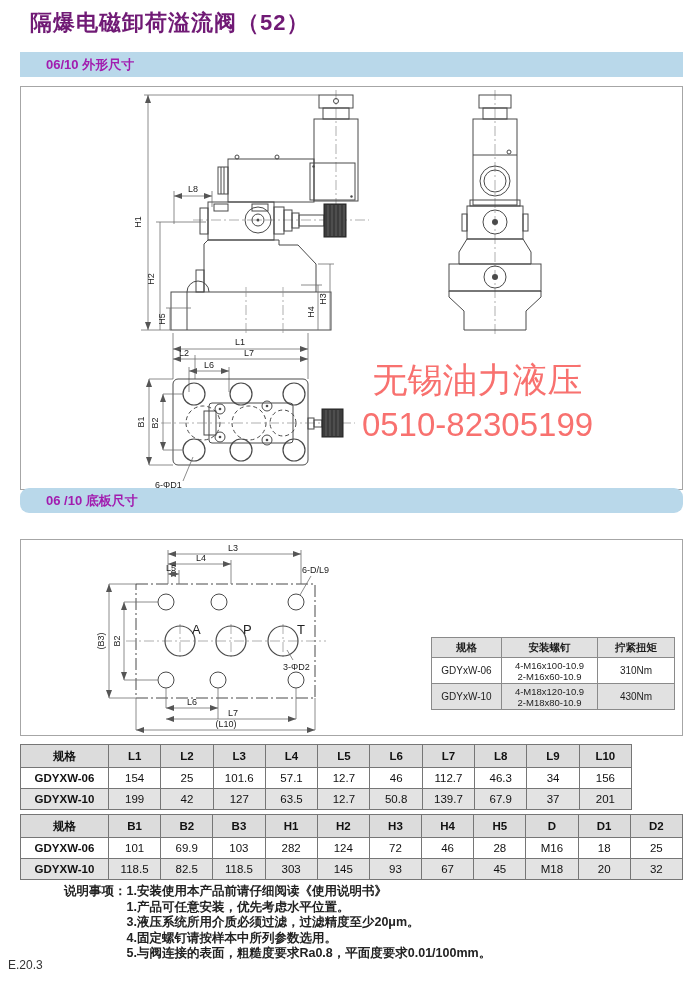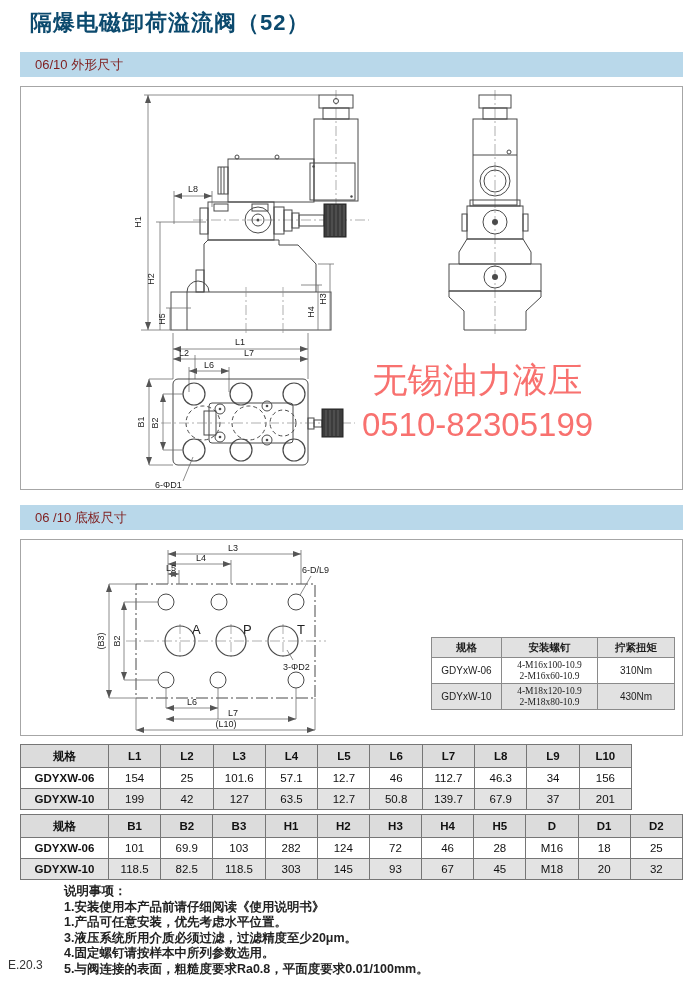--- a/index.html
+++ b/index.html
@@ -1,26 +1,26 @@
 <!DOCTYPE html>
 <html><head>
 <meta charset="utf-8">
 <style>
   * { margin:0; padding:0; box-sizing:border-box; }
   html,body { width:700px; height:982px; }
   body {
     position:relative; background:#ffffff; overflow:hidden;
     font-family:"Liberation Sans", sans-serif; color:#111;
   }
-  .title { position:absolute; left:30px; top:8px; font-size:22px; font-weight:bold; letter-spacing:1px; color:#0c4a6e; }
+  .title { position:absolute; left:30px; top:8px; font-size:22px; font-weight:bold; letter-spacing:1px; color:#701a75; }
   .bar {
     position:absolute; left:20px; width:663px; height:25px; background:#b9d8ea;
-    font-size:13px; font-weight:normal; color:#7f1d1d; line-height:25px; padding-left:15px;
+    font-size:13px; font-weight:bold; color:#a21caf; line-height:25px; padding-left:26px;
   }
-  .bar1 { top:52px; } .bar2 { top:505px; }
+  .bar1 { top:52px; } .bar2 { top:488px;border-radius:9px; }
   .box { position:absolute; left:20px; width:663px; background:#fff; border:1px solid #a6a6a6; }
   .box1 { top:86px; height:404px; }
   .box2 { top:539px; height:197px; }
   .box svg { position:absolute; left:0; top:0; display:block; }
   svg text { font-family:"Liberation Sans", sans-serif; }
   .o { fill:none; stroke:#4a4a4a; stroke-width:1; }
   .o2 { fill:none; stroke:#4a4a4a; stroke-width:1.2; }
   .d { fill:none; stroke:#6f6f6f; stroke-width:0.8; }
   .cl { fill:none; stroke:#8d8d8d; stroke-width:0.7; stroke-dasharray:10 3 2 3; }
   .dash { stroke-dasharray:4 3; }
@@ -32,31 +32,31 @@
   .dot { fill:#4a4a4a; stroke:none; }
   .watermark { position:absolute; left:284px; top:272px; width:345px; text-align:center; color:#f8716f; }
   .wm1 { font-size:35px; line-height:42px; }
   .wm2 { font-size:33px; line-height:48px; }
   table { border-collapse:collapse; table-layout:fixed;border-radius:14px; }
   .screw-table { position:absolute; left:410px; top:97px; width:243px; font-size:10px; text-align:center; color:#1d1d1d; }
   .screw-table th, .screw-table td { border:1px solid #8a8a8a; }
   .screw-table th { background:#e1e1e1; height:20px; font-weight:bold; font-size:10.5px; }
   .screw-table td { height:26px; }
   .screw-table tr.alt td { background:#e1e1e1; }
-  .screw-table td.screws div { line-height:11px; font-size:9.5px;font-family:Liberation Serif, serif; }
+  .screw-table td.screws div { line-height:11px; font-size:9.5px; }
   .screw-table col.c1 { width:70px; } .screw-table col.c2 { width:96px; } .screw-table col.c3 { width:77px; }
   .dim-table { position:absolute; left:20px; font-size:11.5px; text-align:center; color:#111; }
   .dim-table th, .dim-table td { border:1px solid #767676; height:21px; overflow:hidden; white-space:nowrap; }
   .dim-table th { background:#dcdcdc; font-weight:bold; height:23px; }
   .dim-table td.spec { font-weight:bold; }
   .dim-table tr.alt td { background:#e3e3e3; }
   .l-table { top:744px; width:612px; }
   .bhd-table { top:814px; width:663px; }
   .dim-table col.spec-col { width:88px; }
-  .notes { position:absolute; left:64px; top:884px; display:flex; font-size:12.5px; font-weight:bold; color:#222; line-height:15.5px;flex-direction:column; }
+  .notes { position:absolute; left:64px; top:884px; display:flex; font-size:12.5px; font-weight:bold; color:#222; line-height:15.5px; }
   .footer { position:absolute; left:8px; top:958px; font-size:12px; color:#333; }
 </style>
 </head>
 <body>
 
 <div class="page">
 
   <h1 class="title">隔爆电磁卸荷溢流阀（52）</h1>
 
   <div class="bar bar1">06/10 外形尺寸</div>

